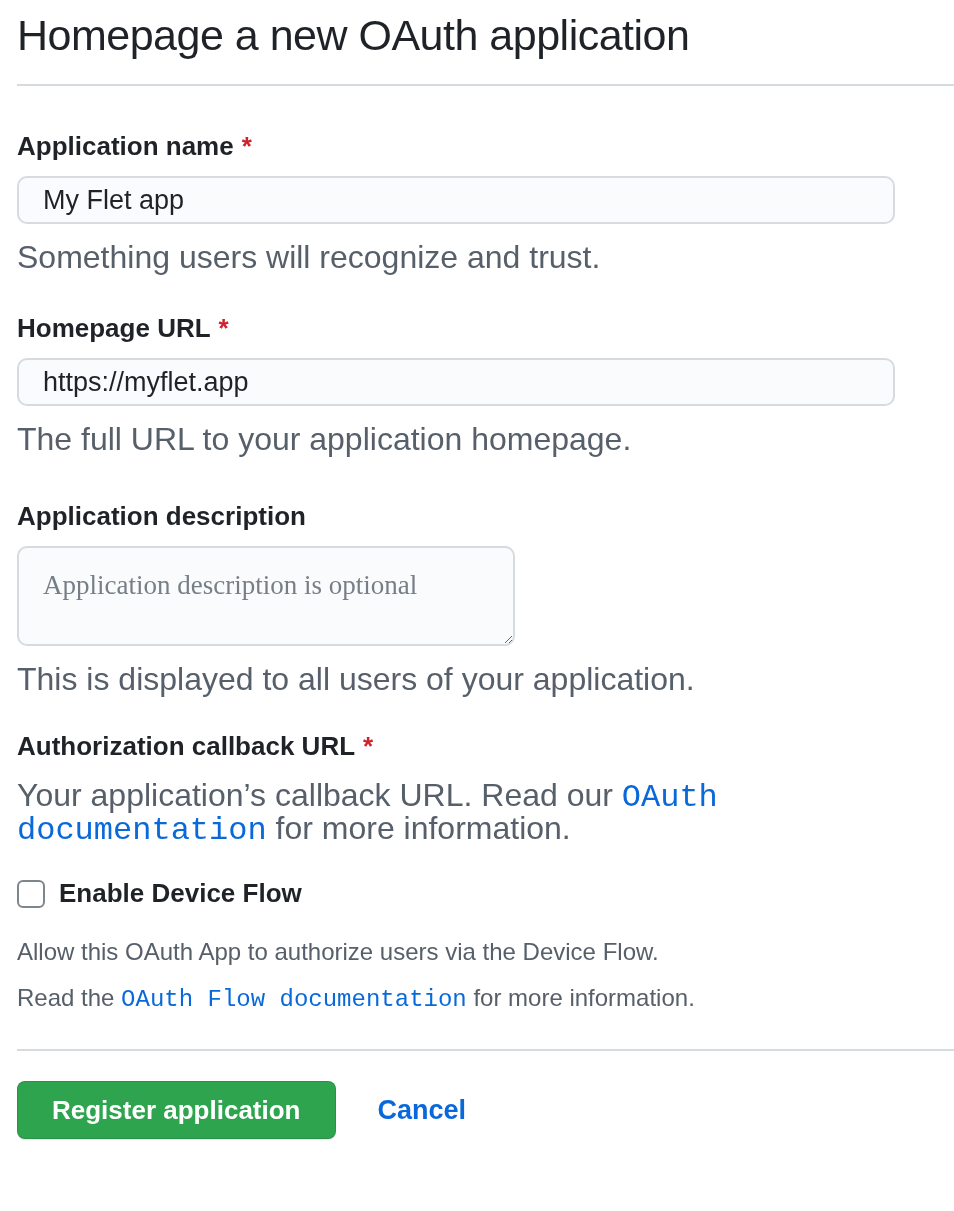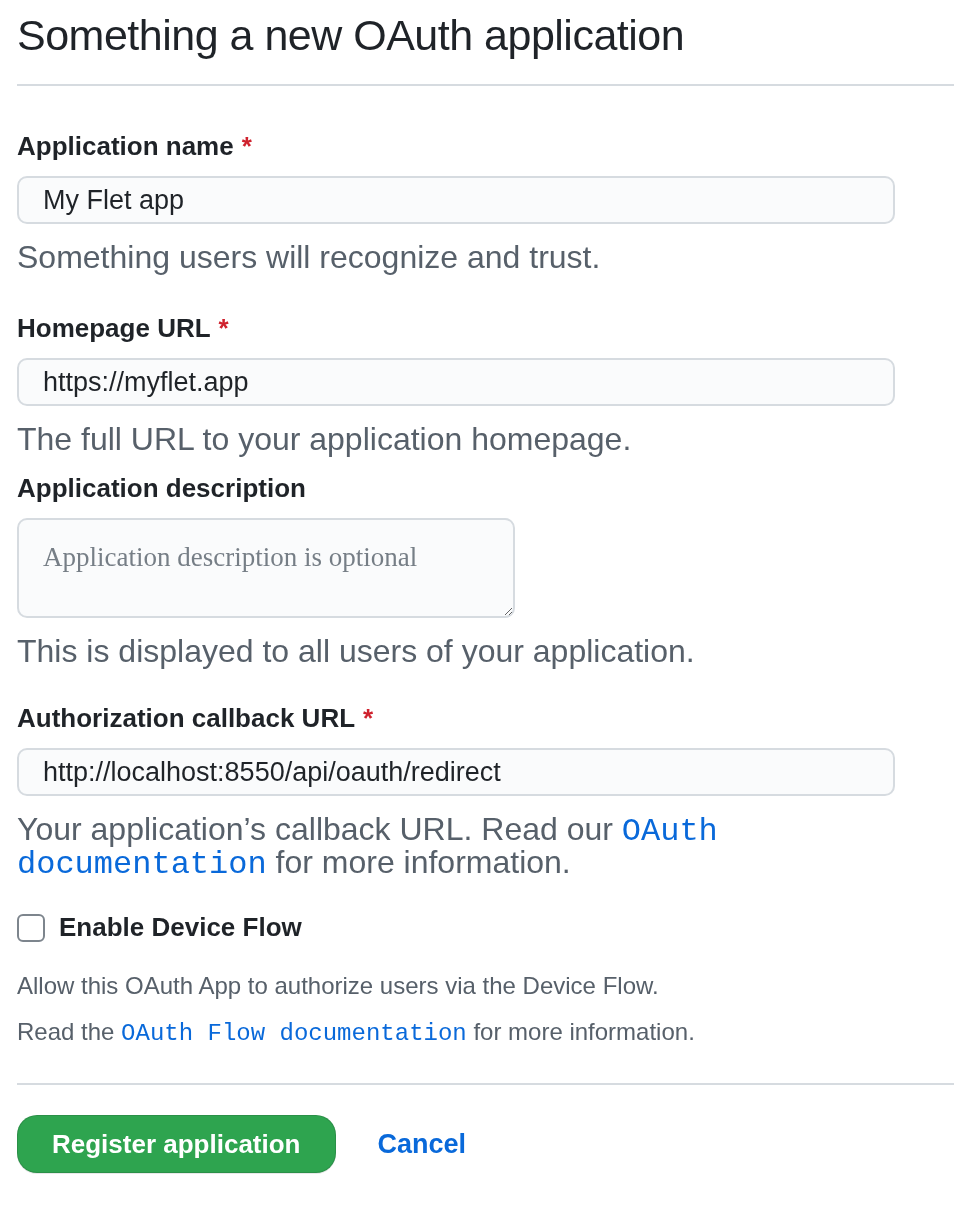--- a/index.html
+++ b/index.html
@@ -28,21 +28,21 @@
   }
   .title-divider {
     border: none;
     border-top: 2px solid #d6dbe0;
     margin: 22px 0 0 0;
   }
   
   .form-group { margin: 0; }
   .mt-first { margin-top: 44px; }
   .mt-group { margin-top: 40px; }
-  .mt-group-sm { margin-top: 18px; }
+  .mt-group-sm { margin-top: 46px; }
   .mt-group-xs { margin-top: 36px; }
   .field-label {
     display: block;
     font-size: 26px;
     font-weight: bold;
     line-height: 32px;
     color: #1f2328;
   }
   .required-marker {
     color: #cf222e;
@@ -131,39 +131,39 @@
   }
   .btn-primary {
     height: 58px;
     padding: 0 34px;
     background: #2ea44f;
     color: #ffffff;
     font-family: "Liberation Sans", sans-serif;
     font-size: 26px;
     font-weight: bold;
     border: 1px solid rgba(27, 31, 35, 0.15);
-    border-radius: 20px;
+    border-radius: 8px;
     box-shadow: 0 1px 0 rgba(27, 31, 35, 0.1);
     cursor: pointer;
   }
   .cancel-link {
     margin-left: 42px;
     font-size: 27px;
     font-weight: bold;
     color: #0969da;
     text-decoration: none;
     cursor: pointer;
   }
 </style>
 </head>
 <body>
 
 <div class="page">
 
-  <h1 class="page-title">Something a new OAuth application</h1>
+  <h1 class="page-title">Homepage a new OAuth application</h1>
   <hr class="title-divider">
 
   <form>
 
     <div class="form-group mt-first">
       <label class="field-label"><span>Application name</span><span class="required-marker">*</span></label>
       <input type="text" class="text-input" value="My Flet app" style="">
       <p class="help-text">Something users will recognize and trust.</p>
     </div>
 
@@ -174,21 +174,20 @@
     </div>
 
     <div class="form-group mt-group-sm">
       <label class="field-label"><span>Application description</span></label>
       <textarea class="textarea-input" placeholder="Application description is optional" style=""></textarea>
       <p class="help-text">This is displayed to all users of your application.</p>
     </div>
 
     <div class="form-group mt-group-xs">
       <label class="field-label"><span>Authorization callback URL</span><span class="required-marker">*</span></label>
-      <input type="text" class="text-input" value="http://localhost:8550/api/oauth/redirect" style="">
       <p class="help-text"><span>Your application’s callback URL. Read our </span><a class="inline-link">OAuth documentation</a><span> for more information.</span></p>
     </div>
 
     <div class="checkbox-row">
       <input type="checkbox" class="checkbox" style="">
       <label class="checkbox-label">Enable Device Flow</label>
     </div>
     <p class="device-help-1">Allow this OAuth App to authorize users via the Device Flow.</p>
     <p class="device-help-2"><span>Read the </span><a class="inline-link">OAuth Flow documentation</a><span> for more information.</span></p>
 

